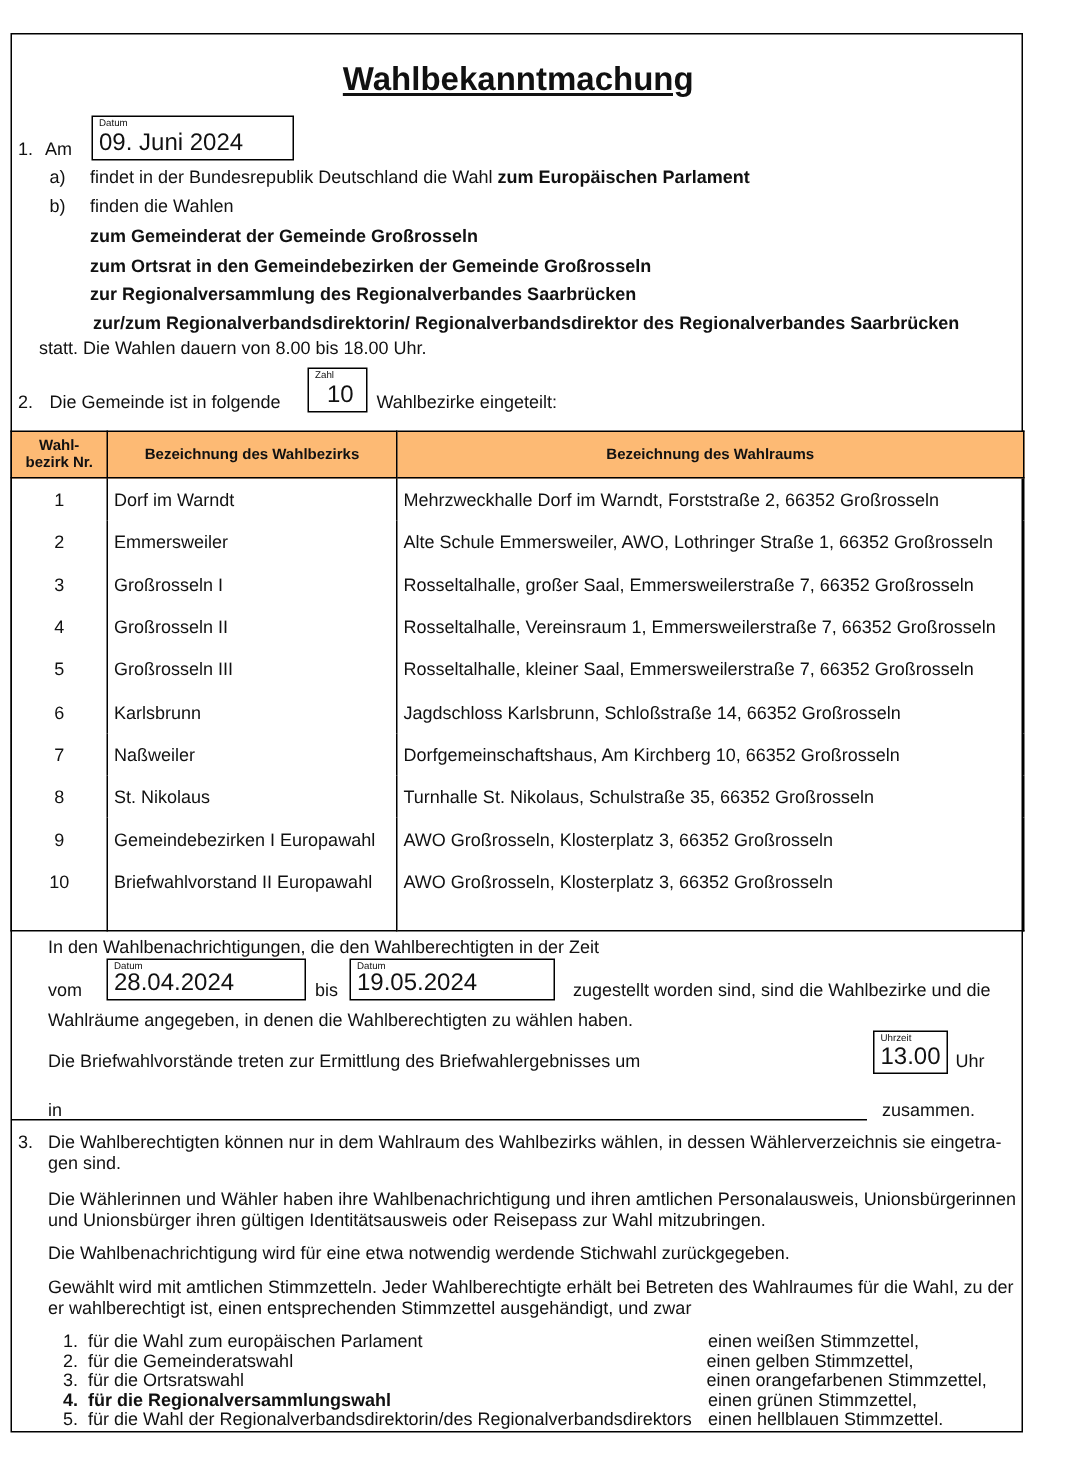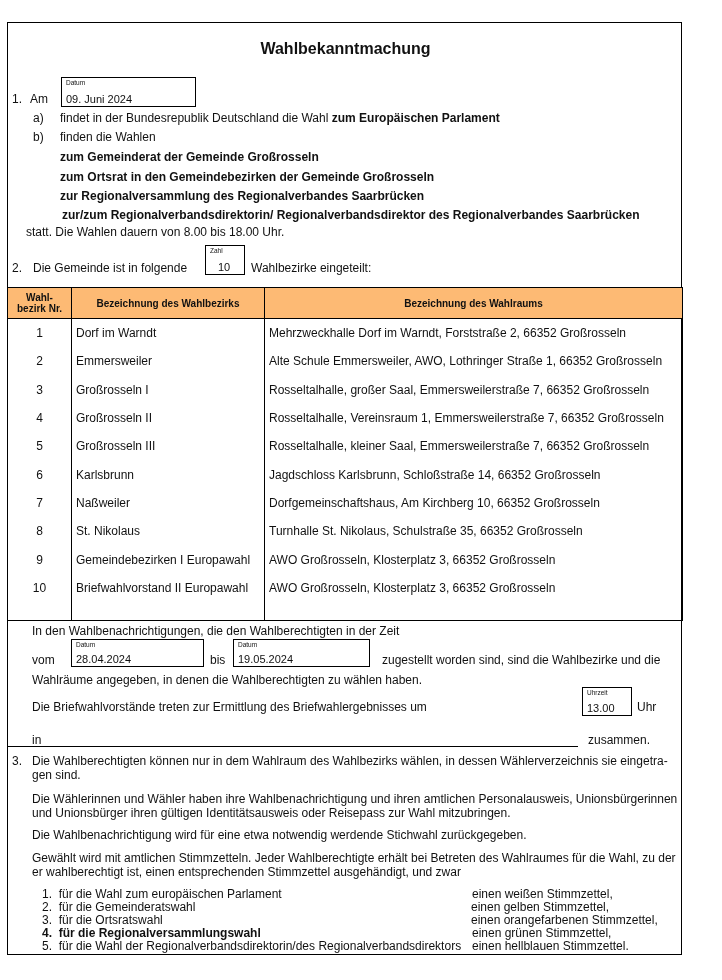--- a/index.html
+++ b/index.html
@@ -1,23 +1,23 @@
 <!DOCTYPE html>
 <html><head>
   <meta charset="utf-8">
   <style>
     html, body { margin: 0; padding: 0; background: #ffffff; }
     body { width: 722px; height: 980px; position: relative; font-family: "Liberation Sans", sans-serif; color: #111; font-size: 12px; overflow: hidden; }
     .frame { position: absolute; left: 7px; top: 22px; width: 675px; height: 933px; border: 1px solid #000; box-sizing: border-box; }
     .abs { position: absolute; white-space: nowrap; }
-    .title { left: 0; width: 675px; top: 17px; text-align: center; font-size: 16px; font-weight: bold; }
+    .title { left: 0; width: 675px; top: 17px; text-align: center; font-size: 22px; font-weight: bold; text-decoration: underline; }
     .b { font-weight: bold; }
     .field { position: absolute; border: 1px solid #000; box-sizing: border-box; }
     .field .lbl { position: absolute; left: 4px; top: 1px; font-size: 6.5px; }
-    .field .val { position: absolute; left: 4px; bottom: 1px; font-size: 11px; }
+    .field .val { position: absolute; left: 4px; bottom: 1px; font-size: 16px; }
     table.wb { position: absolute; left: -1px; top: 264px; width: 676px; border-collapse: collapse; }
     table.wb th { background: #fdba74; font-weight: bold; font-size: 10px; border: 1px solid #000; height: 28px; line-height: 11px; }
     table.wb td { border-left: 1px solid #000; border-right: 1px solid #000; height: 28.3px; font-size: 12px; padding: 0 0 0 4px; }
     table.wb td.nr { text-align: center; padding: 0; }
     table.wb tr.last td { height: 18px; border-bottom: 1px solid #000; }
     .sub { position: absolute; }
   </style>
 </head>
 <body>
 

